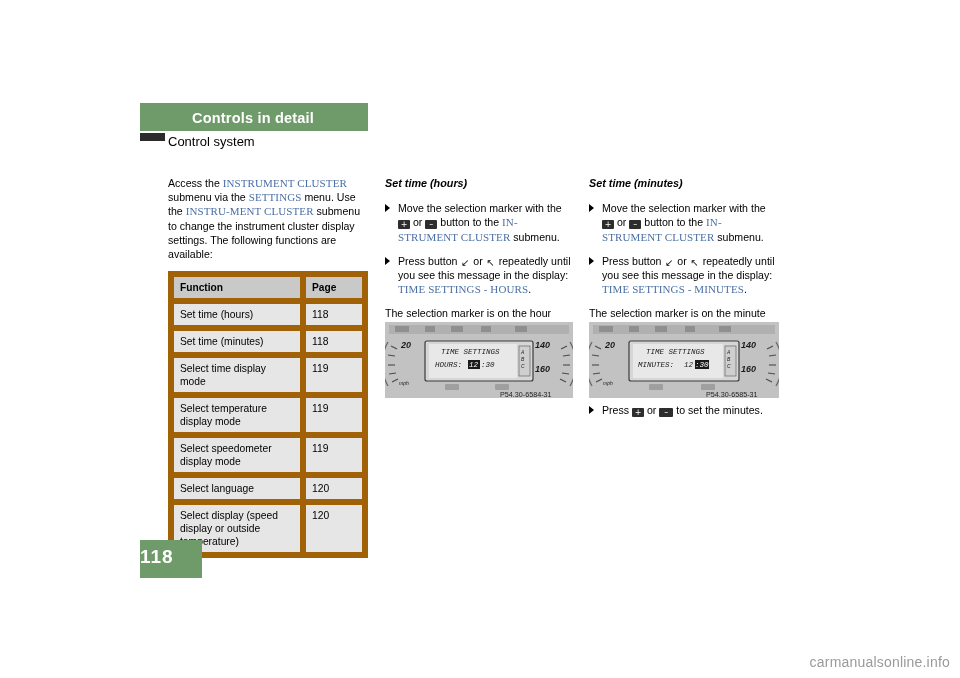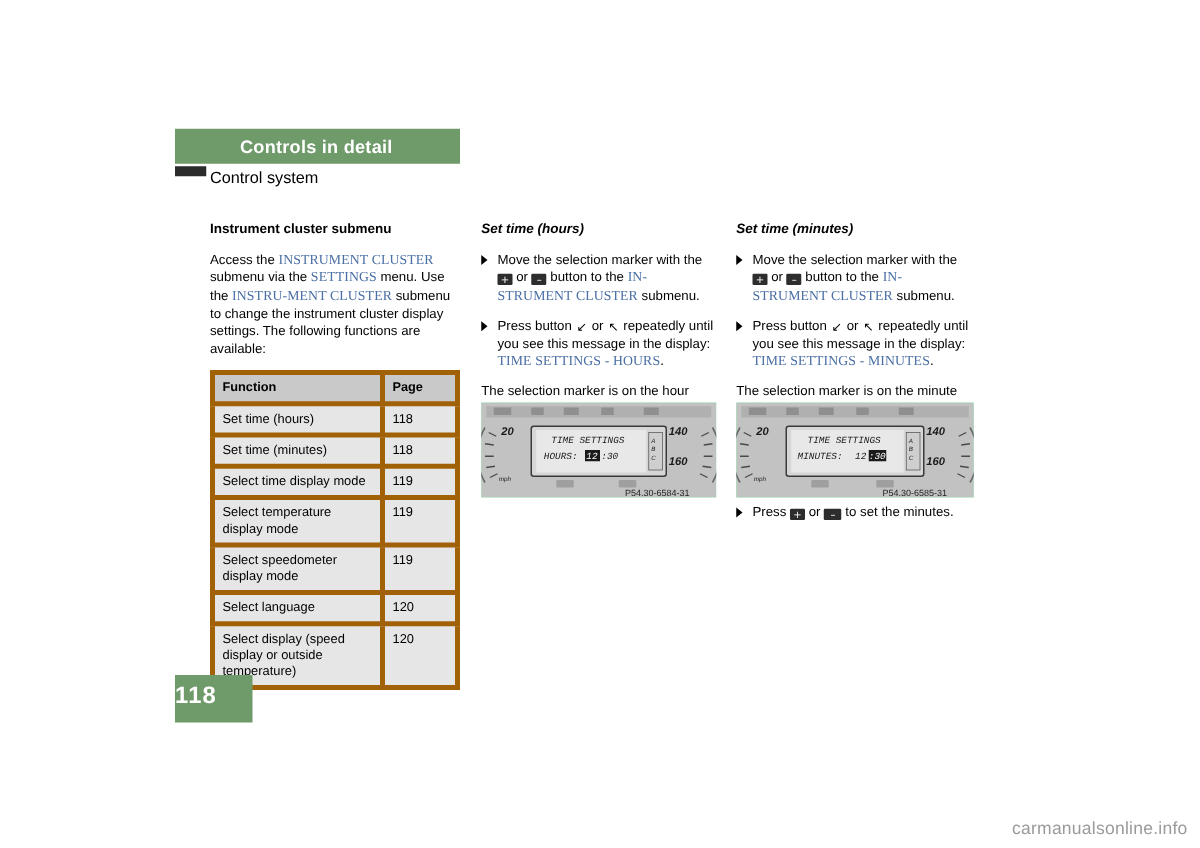--- a/index.html
+++ b/index.html
@@ -107,21 +107,21 @@
     letter-spacing: 0.1px;
   }
 
   
   table.fn {
     border-collapse: collapse;
     width: 200px;
     margin-top: 4px;
   }
   table.fn th, table.fn td {
-    border: 4px solid #a16207;
+    border: 6px solid #a16207;
     padding: 4px 6px;
     font-size: 10.3px;
     text-align: left;
     vertical-align: top;
     line-height: 13px;
   }
   table.fn th {
     background: #c9c9c9;
     font-weight: bold;
     font-size: 10.2px;
@@ -212,21 +212,20 @@
 <body>
 
 <div class="page">
 
   <div class="header-band"></div>
   <div class="header-band-text">Controls in detail</div>
   <div class="subhead-tick"></div>
   <div class="subhead-text">Control system</div>
 
   <div class="col col1">
-    <div class="col-title">Instrument cluster submenu</div>
     <p class="body"><span>Access the </span><span class="mono">INSTRUMENT CLUSTER</span><span> submenu via the </span><span class="mono">SETTINGS</span><span> menu. Use the </span><span class="mono">INSTRU-MENT CLUSTER</span><span> submenu to change the instrument cluster display settings. The following functions are available:</span></p>
 
     <table class="fn">
       <thead>
         <tr>
           <th>Function</th>
           <th class="col-page">Page</th>
         </tr>
       </thead>
       <tbody>

